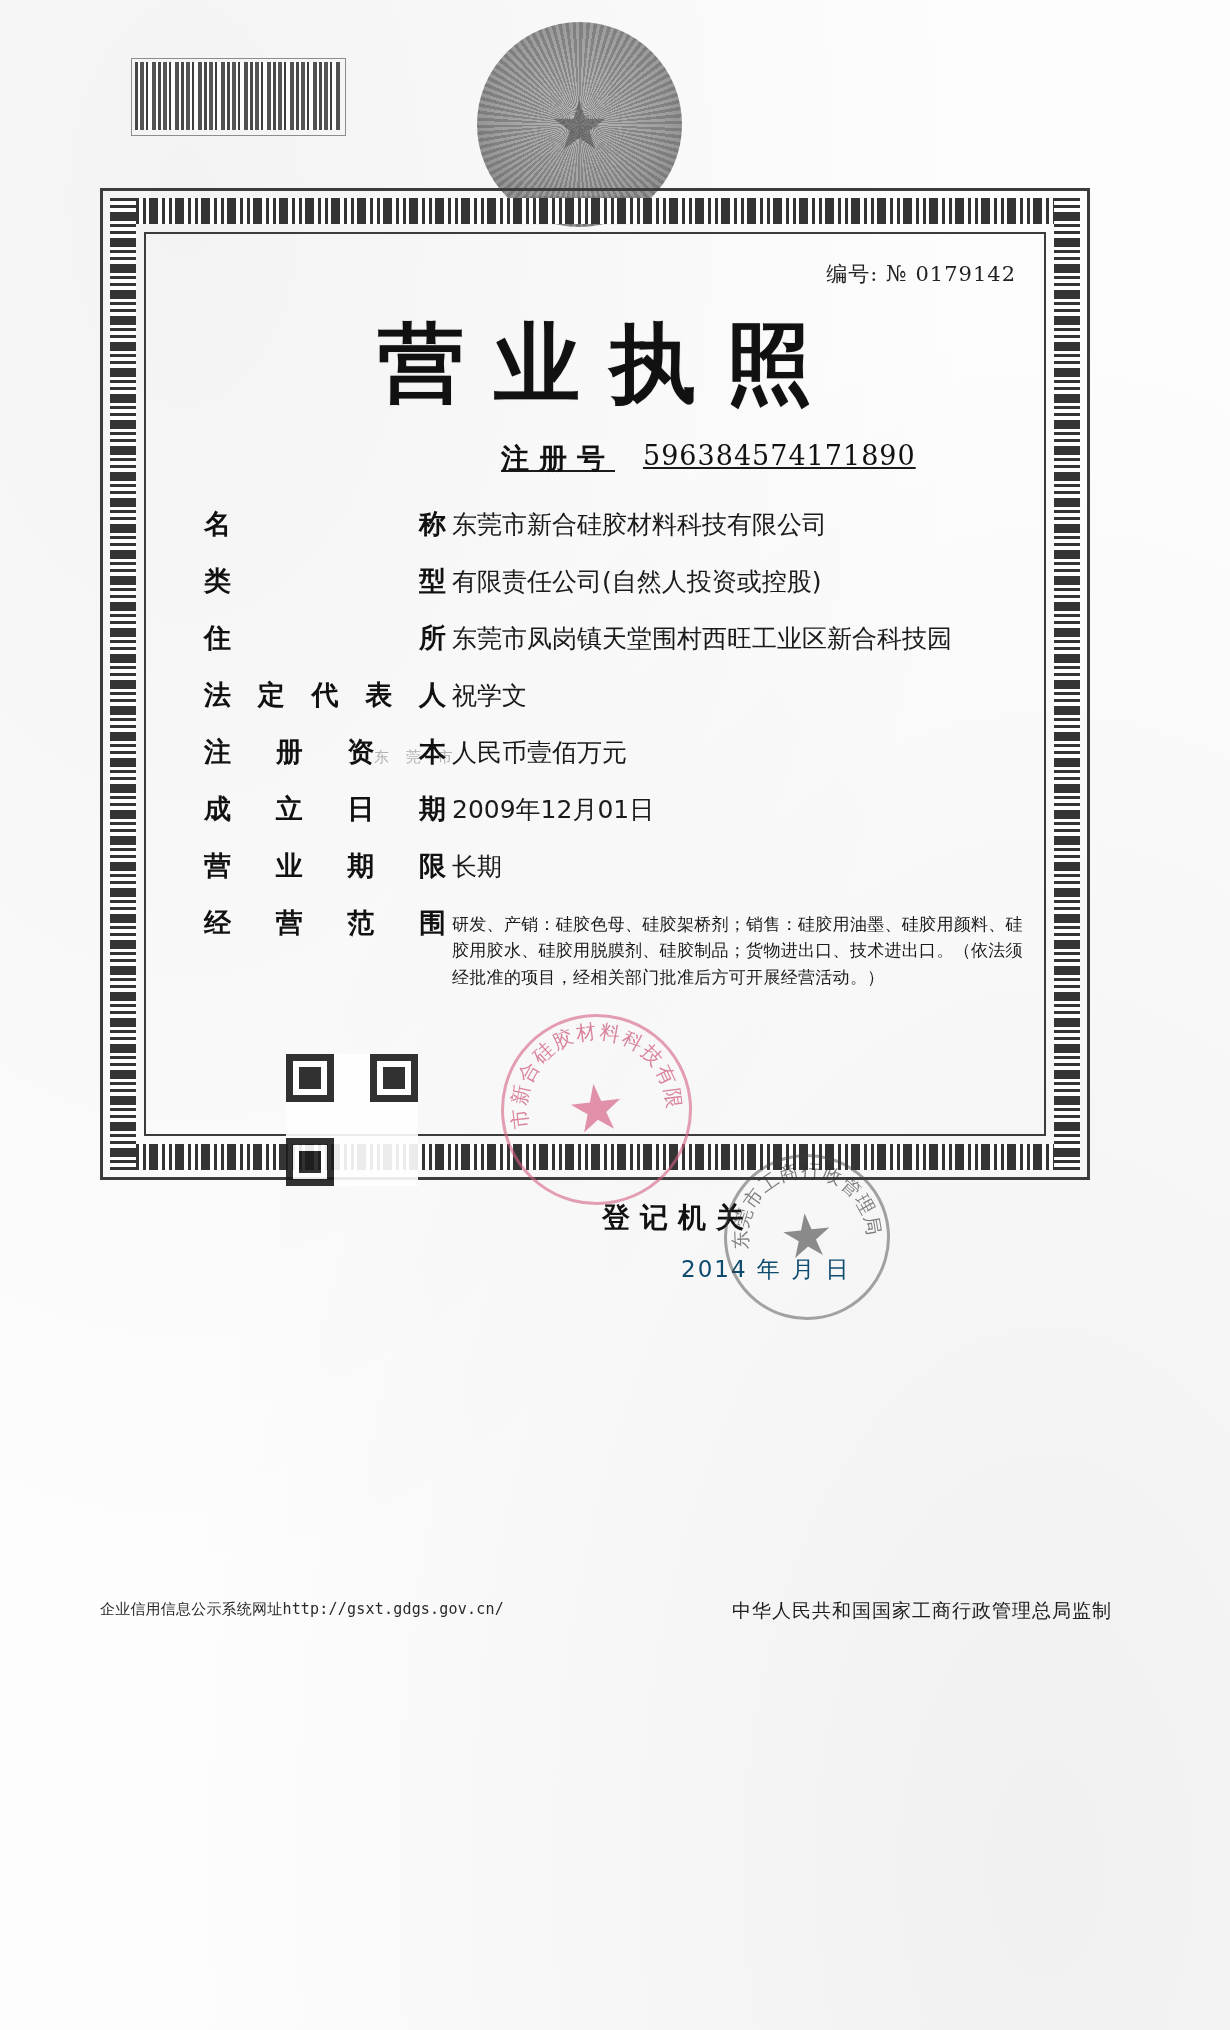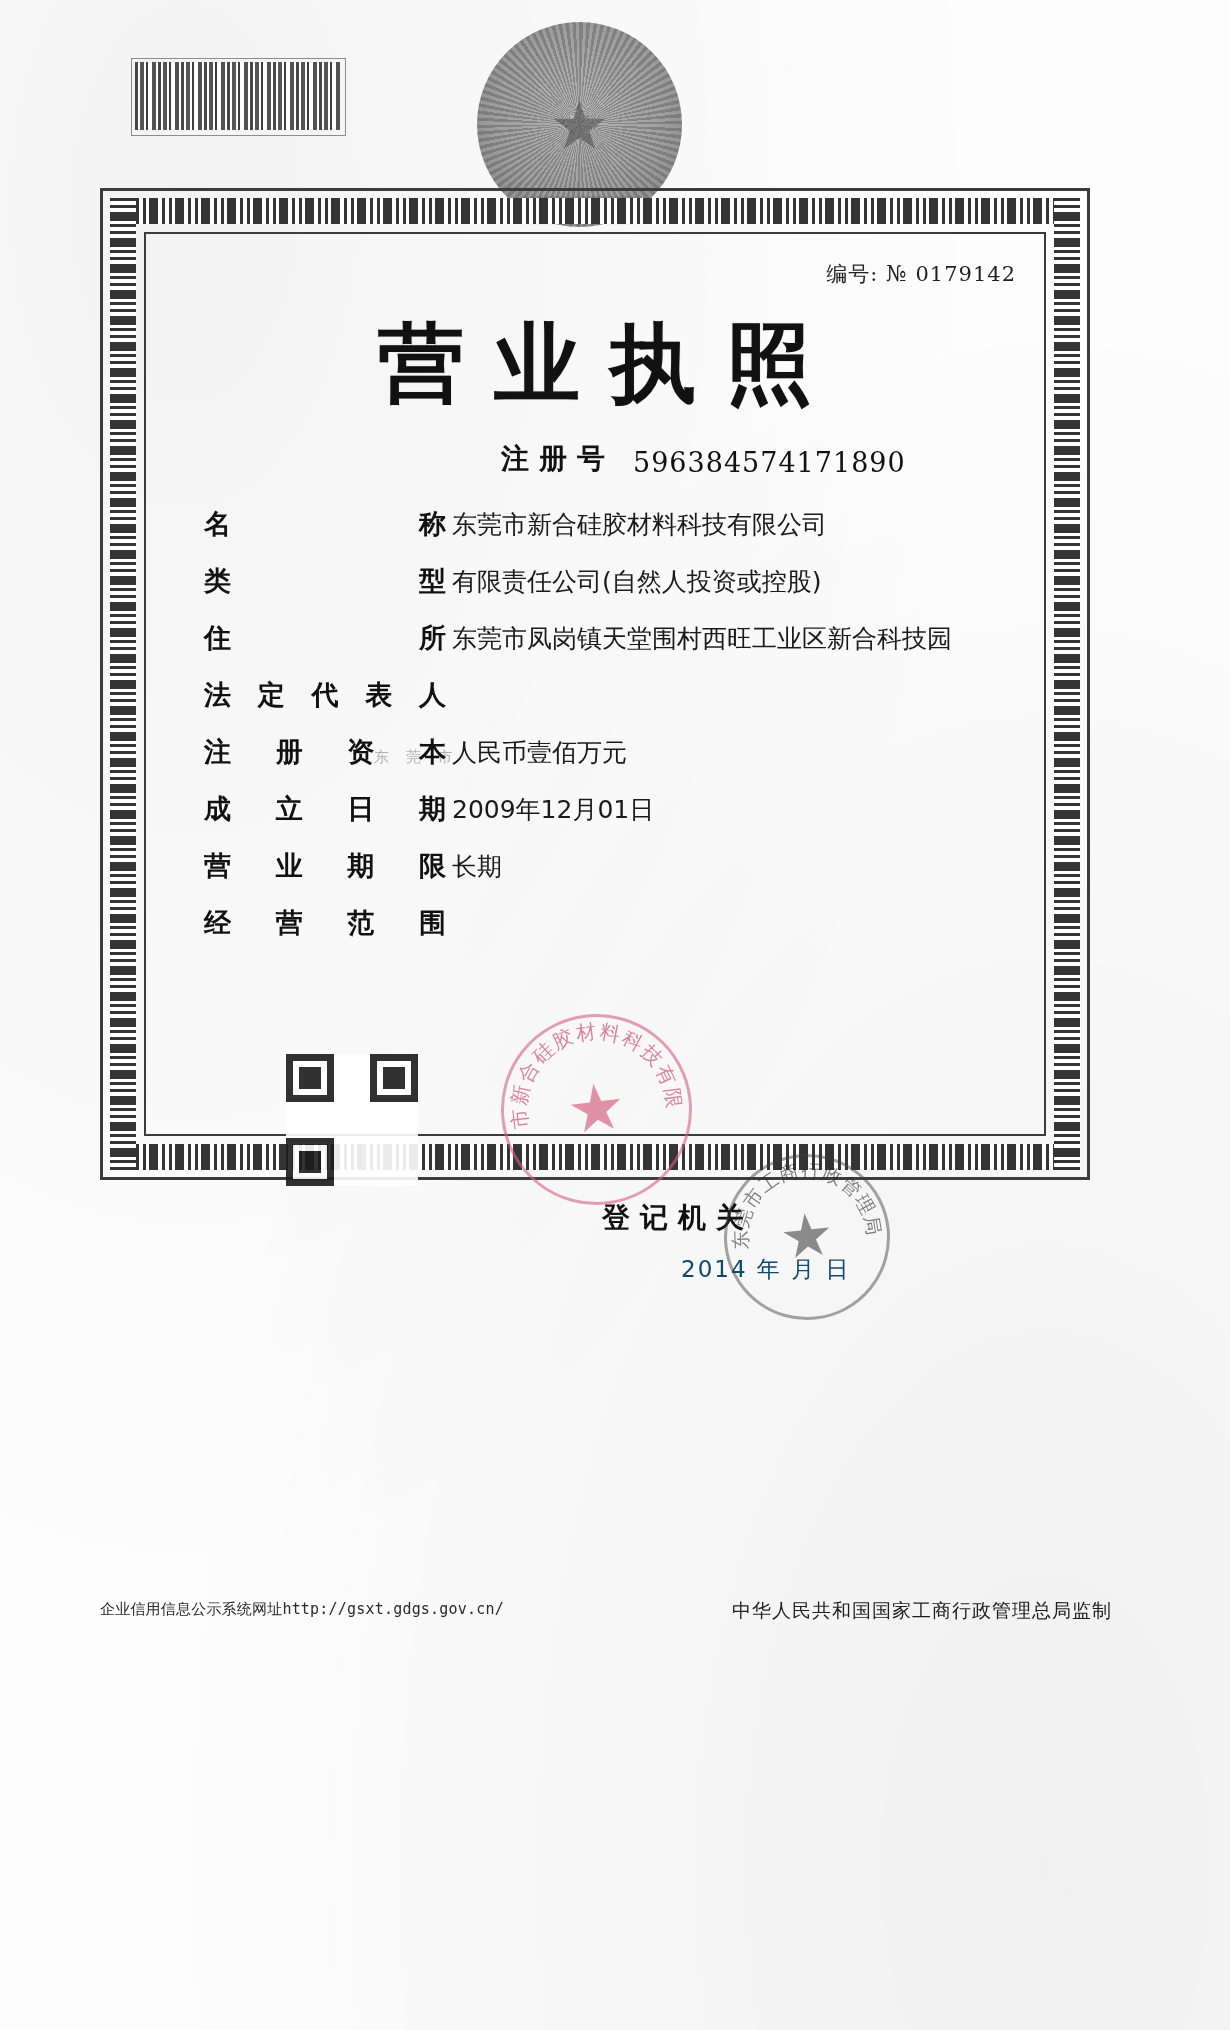--- a/index.html
+++ b/index.html
@@ -193,22 +193,23 @@
     text-indent: 30px;
     color: #111;
     text-shadow: 0 0 1px rgba(0,0,0,0.35);
   }
 
   .regno {
     position: absolute;
     left: 345px;
     top: 196px;
     display: flex;
-    align-items: flex-end;
-    gap: 18px;
+    align-items: flex-start;
+    gap: 28px;
+    text-decoration: underline;
   }
   .regno-label {
     font-size: 28px;
     font-weight: bold;
     letter-spacing: 10px;
     color: #111;
   }
   .regno-value {
     font-family: "DejaVu Serif", "Liberation Serif", serif;
     font-size: 27px;
@@ -465,20 +466,21 @@
         </div>
 
         <div class="row">
           <div class="row-label">
             <span>法</span>
             <span>定</span>
             <span>代</span>
             <span>表</span>
             <span>人</span>
           </div>
+          <div class="row-value">祝学文</div>
         </div>
 
         <div class="row">
           <div class="row-label">
             <span>注</span>
             <span>册</span>
             <span>资</span>
             <span>本</span>
           </div>
           <div class="row-value">人民币壹佰万元</div>
@@ -504,20 +506,21 @@
           <div class="row-value">长期</div>
         </div>
 
         <div class="row">
           <div class="row-label">
             <span>经</span>
             <span>营</span>
             <span>范</span>
             <span>围</span>
           </div>
+          <div class="row-value small">研发、产销：硅胶色母、硅胶架桥剂；销售：硅胶用油墨、硅胶用颜料、硅胶用胶水、硅胶用脱膜剂、硅胶制品；货物进出口、技术进出口。（依法须经批准的项目，经相关部门批准后方可开展经营活动。）</div>
         </div>
 
       </div>
 
       <div class="qr">
         <div class="qr-eye tl">
             <i></i>
           </div>
         <div class="qr-eye tr">
             <i></i>

